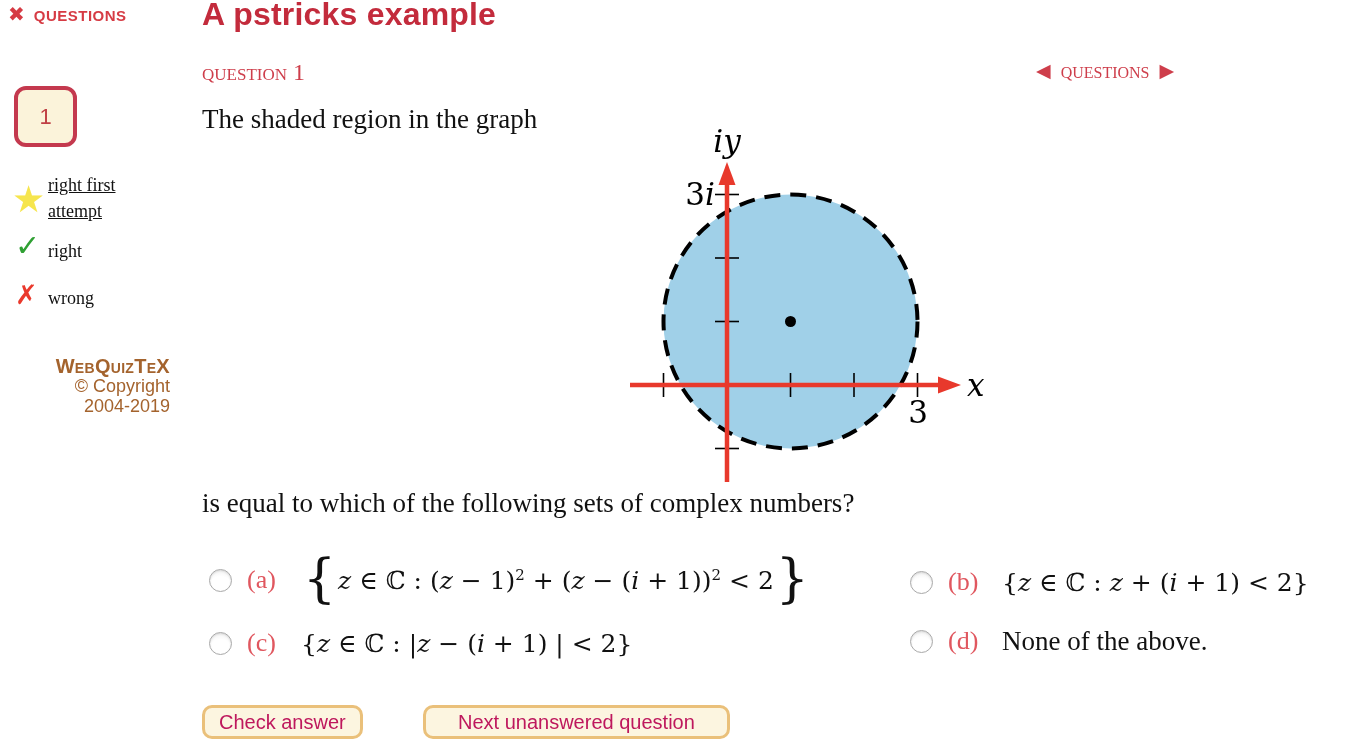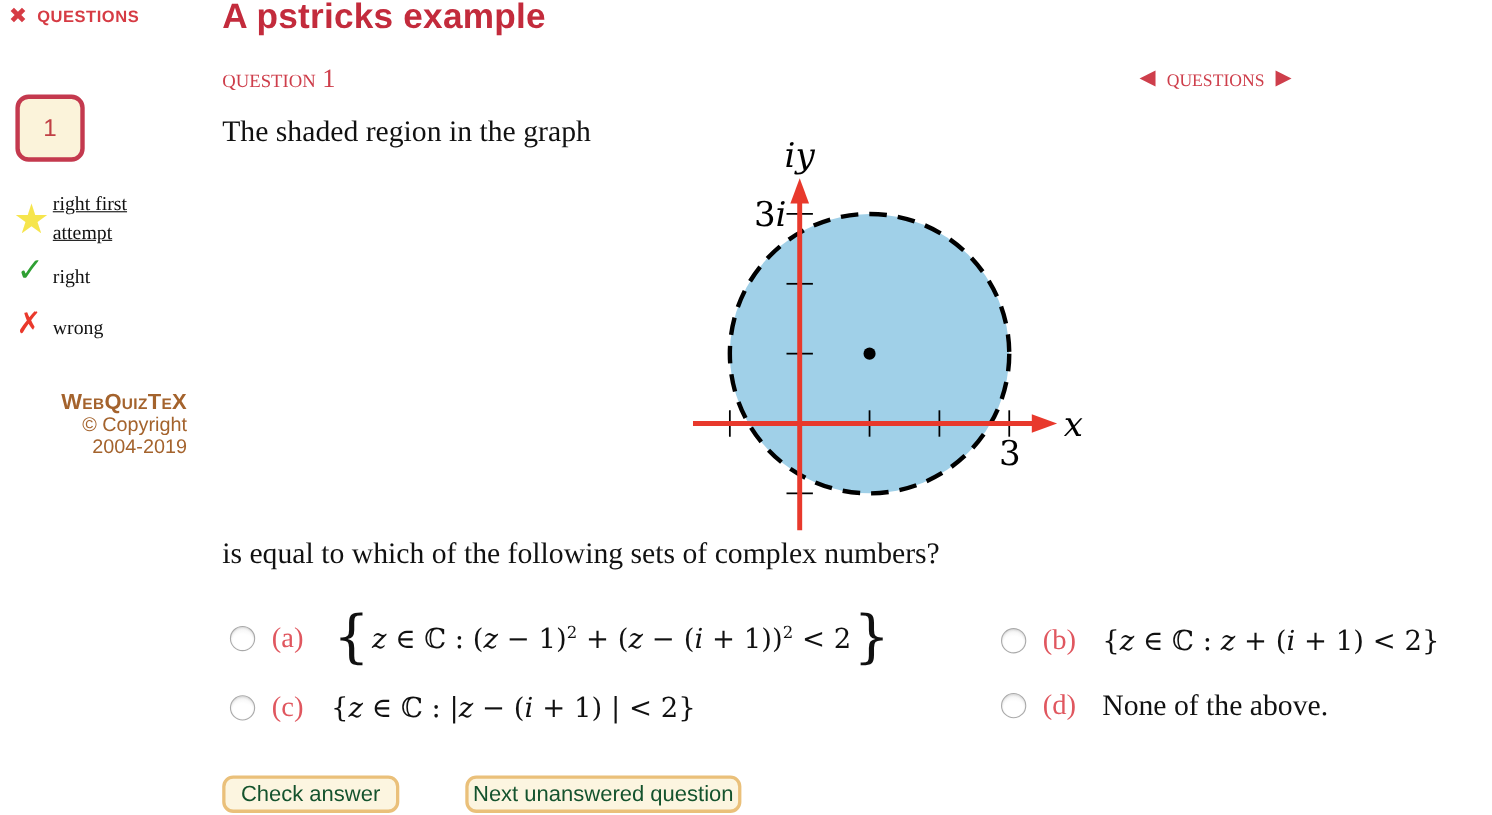--- a/index.html
+++ b/index.html
@@ -76,24 +76,24 @@
   .pos-b .formula, .pos-d .formula { }
   .formula .mi { font-style:italic; }
   .formula sup { font-size:15px; vertical-align:super; line-height:0; }
   .formula .bigbrace { font-size:52px; font-weight:400; line-height:0; vertical-align:-7px; display:inline-block; margin:0 2px; }
   .plainopt { font-family:"Liberation Serif","DejaVu Serif",serif; font-size:27px; }
 
   
   .action-btn {
     position:absolute; top:705px; height:34px; background:#fcf5e0; border:3px solid #eac07a;
     border-radius:10px; font-family:"Liberation Sans","DejaVu Sans",sans-serif; font-size:20px;
-    color:#14532d; padding:0 14px; cursor:pointer; display:flex; align-items:center;
+    color:#be185d; padding:0 14px; cursor:pointer; display:flex; align-items:center;
   }
   .btn-check { left:202px; }
-  .btn-next  { left:423px; padding:0 4px; }
+  .btn-next  { left:423px; padding:0 32px; }
 </style>
 </head>
 <body>
 
 <div class="page">
 
   <div class="abs q-toggle">
     <span class="q-x">✖</span>
     <span class="q-toggle-label">Questions</span>
   </div>

